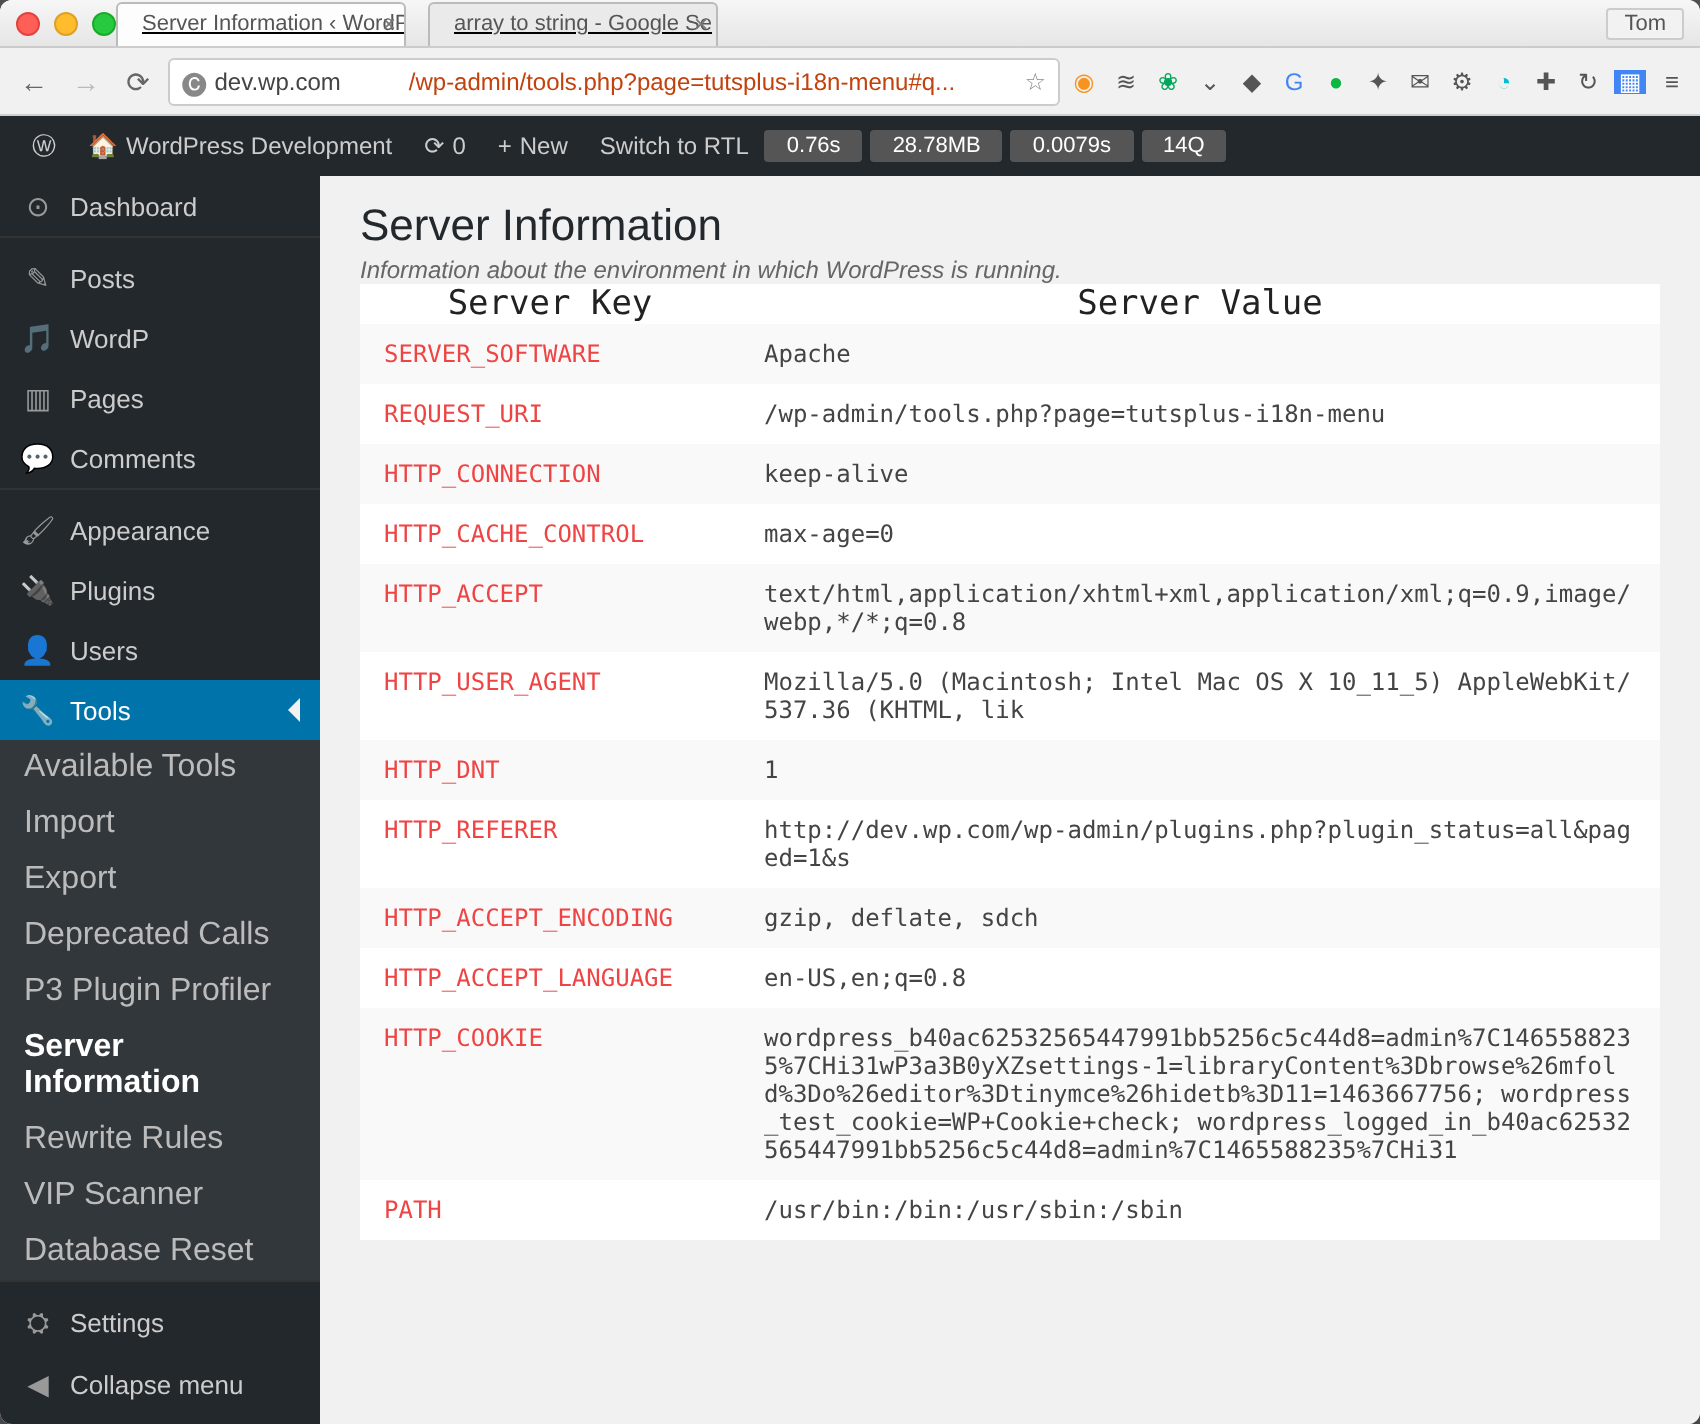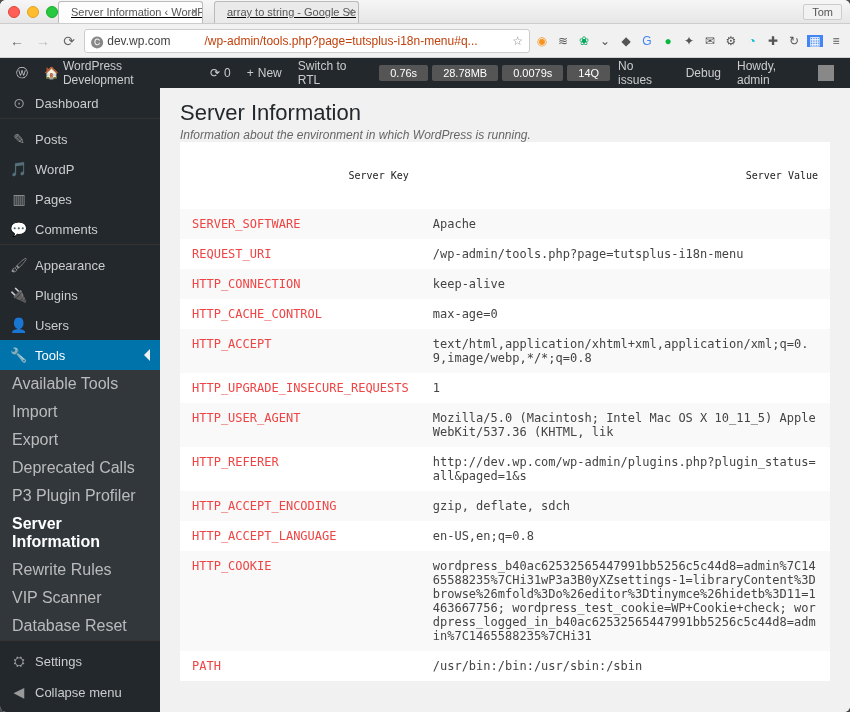--- a/index.html
+++ b/index.html
@@ -41,21 +41,21 @@
   .menu-item.current { background:#0073aa; color:#fff;}
   .menu-item.current .mico{color:#fff;}
   .submenu { background:#32373c; }
   .submenu .sub { padding:5px 10px 5px 12px; font-size:16px; color:#bbb; cursor:pointer;}
   .submenu .sub.current { color:#fff; font-weight:600;}
   .menu-item .arrow-notch { margin-left:auto; width:0;height:0; border-top:6px solid transparent;border-bottom:6px solid transparent;border-right:6px solid #f1f1f1;}
   .content { flex:1; background:#f1f1f1; overflow:auto; padding:12px 20px;}
   h1 { font-size:22px; font-weight:400; color:#23282d; margin-bottom:2px;}
   .subtitle { font-size:12px; font-style:italic; color:#666; }
   table.srv { width:100%; border-collapse:collapse; background:#fff;}
-  table.srv th { text-align:right; font-family: ui-monospace,Menlo,Consolas,monospace; font-size:10px; font-weight:400; padding:28px 12px; color:#222; background:#fff;}
+  table.srv th { text-align:center; font-family: ui-monospace,Menlo,Consolas,monospace; font-size:17px; font-weight:400; padding:0 12px; color:#222; background:#fff;}
   table.srv td { font-family: ui-monospace,Menlo,Consolas,monospace; font-size:12px; padding:8px 12px; color:#444; vertical-align:top;}
   table.srv tr:nth-child(odd) td { background:#f9f9f9;}
   table.srv tr:nth-child(even) td { background:#fff;}
   table.srv td.key { width:190px; color:#ef4444;}
   table.srv td.val { word-break:break-all;}
 </style>
 </head>
 <body>
 
 <div class="window">
@@ -113,28 +113,20 @@
   <div class="wpbar">
     <div class="wpitem">ⓦ</div>
     <div class="wpitem">🏠 <span>WordPress Development</span></div>
     <div class="wpitem">⟳ <span>0</span></div>
     <div class="wpitem">+ <span>New</span></div>
     <div class="wpitem">Switch to RTL</div>
     <span class="perf">0.76s</span>
     <span class="perf">28.78MB</span>
     <span class="perf">0.0079s</span>
     <span class="perf">14Q</span>
-    <div class="right">
-      <div class="wpitem noissues">No issues</div>
-      <div class="wpitem">Debug</div>
-      <div class="wpitem">
-          <span>Howdy, admin</span> 
-          <span style="width:16px;height:16px;background:#888;display:inline-block;margin-left:4px"></span>
-        </div>
-    </div>
   </div>
 
   <div class="wpbody">
     <div class="sidebar">
       <div class="menu-item">
           <span class="mico">⊙</span>
           <span>Dashboard</span>
         </div>
       <div class="menu-sep"></div>
       <div class="menu-item">
@@ -218,28 +210,28 @@
             </tr>
             <tr>
               <td class="key">HTTP_CACHE_CONTROL</td>
               <td class="val">max-age=0</td>
             </tr>
             <tr>
               <td class="key">HTTP_ACCEPT</td>
               <td class="val">text/html,application/xhtml+xml,application/xml;q=0.9,image/webp,*/*;q=0.8</td>
             </tr>
             <tr>
-              <td class="key">HTTP_UPGRADE_INSECURE_REQUESTS</td>
-              <td class="val">1</td>
-            </tr>
-            <tr>
               <td class="key">HTTP_USER_AGENT</td>
               <td class="val">Mozilla/5.0 (Macintosh; Intel Mac OS X 10_11_5) AppleWebKit/537.36 (KHTML, lik</td>
             </tr>
             <tr>
+              <td class="key">HTTP_DNT</td>
+              <td class="val">1</td>
+            </tr>
+            <tr>
               <td class="key">HTTP_REFERER</td>
               <td class="val">http://dev.wp.com/wp-admin/plugins.php?plugin_status=all&amp;paged=1&amp;s</td>
             </tr>
             <tr>
               <td class="key">HTTP_ACCEPT_ENCODING</td>
               <td class="val">gzip, deflate, sdch</td>
             </tr>
             <tr>
               <td class="key">HTTP_ACCEPT_LANGUAGE</td>
               <td class="val">en-US,en;q=0.8</td>

